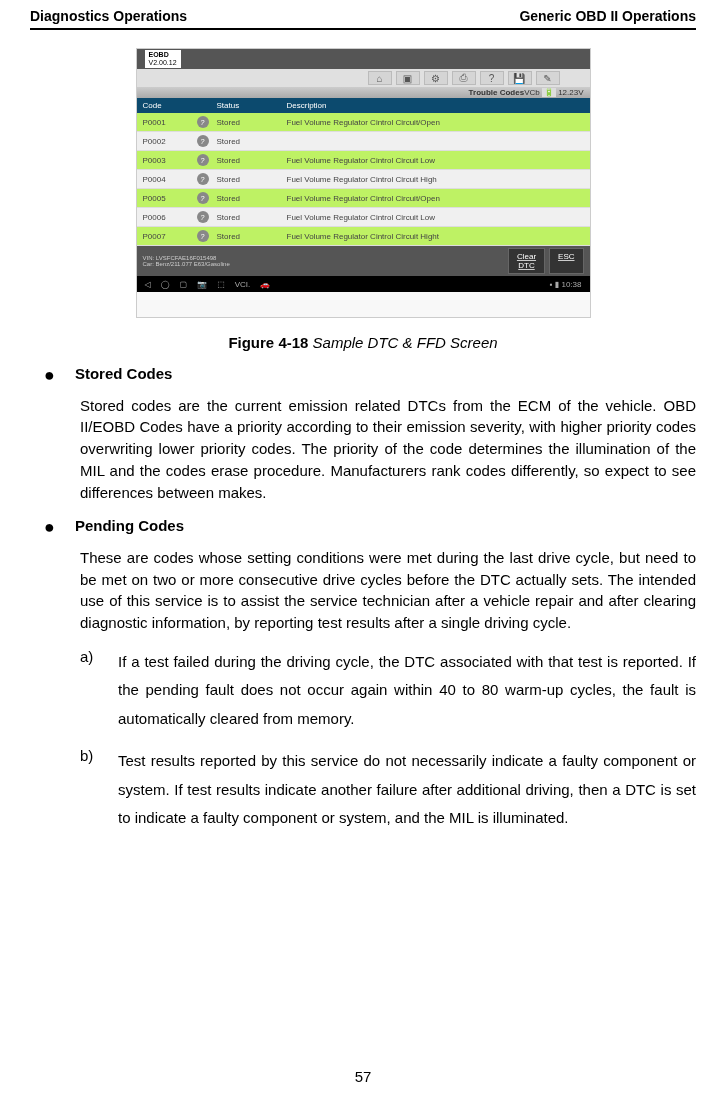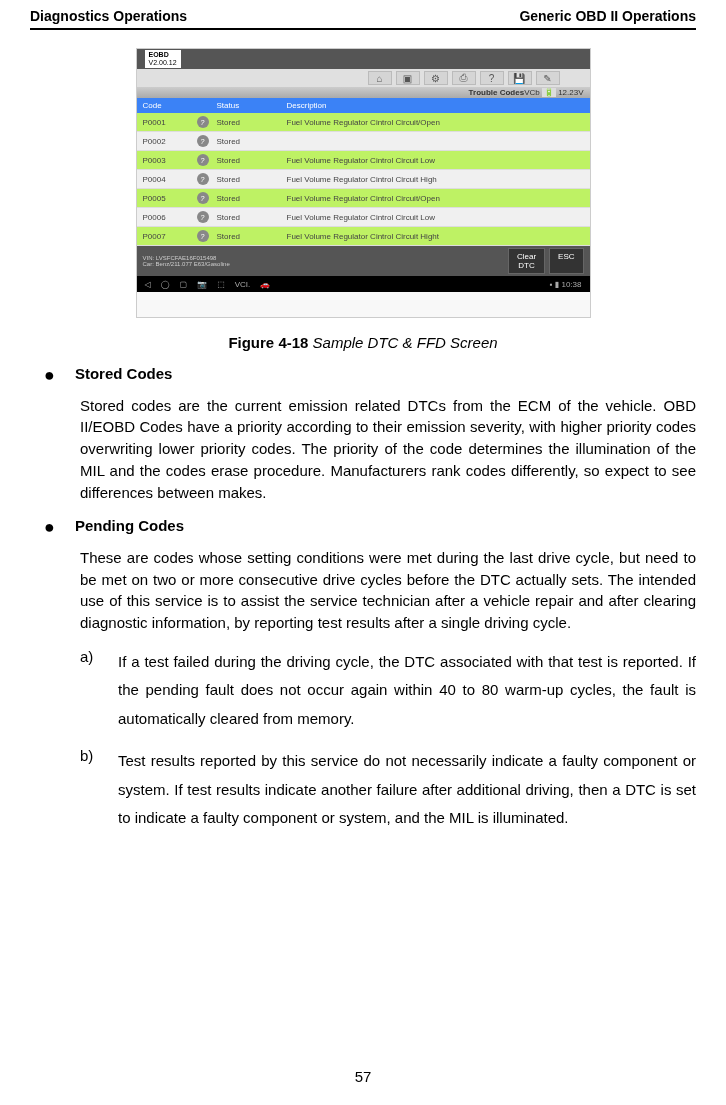--- a/index.html
+++ b/index.html
@@ -76,21 +76,21 @@
       align-items: center;
       padding: 1px 6px;
       font-size: 8px;
       font-weight: bold;
       color: #333;
     }
     .trouble-header-right {
       font-weight: normal;
     }
     .table-header {
-      background: #3b82f6;
+      background: #0c4a6e;
       color: white;
       display: flex;
       padding: 3px 0;
       font-size: 8px;
     }
     .col-code { width: 60px; padding-left: 6px; }
     .col-info { width: 20px; }
     .col-status { width: 70px; }
     .col-desc { flex: 1; padding-right: 2px; }
     .table-row {
@@ -120,20 +120,21 @@
       color: #ccc;
       font-size: 6px;
       padding: 2px 6px;
       display: flex;
       justify-content: space-between;
       align-items: center;
     }
     .footer-buttons {
       display: flex;
       gap: 4px;
+      text-decoration: underline;
     }
     .footer-btn {
       background: #333;
       color: white;
       padding: 3px 8px;
       font-size: 8px;
       border: 1px solid #666;
     }
     .android-bar {
       background: #000;

